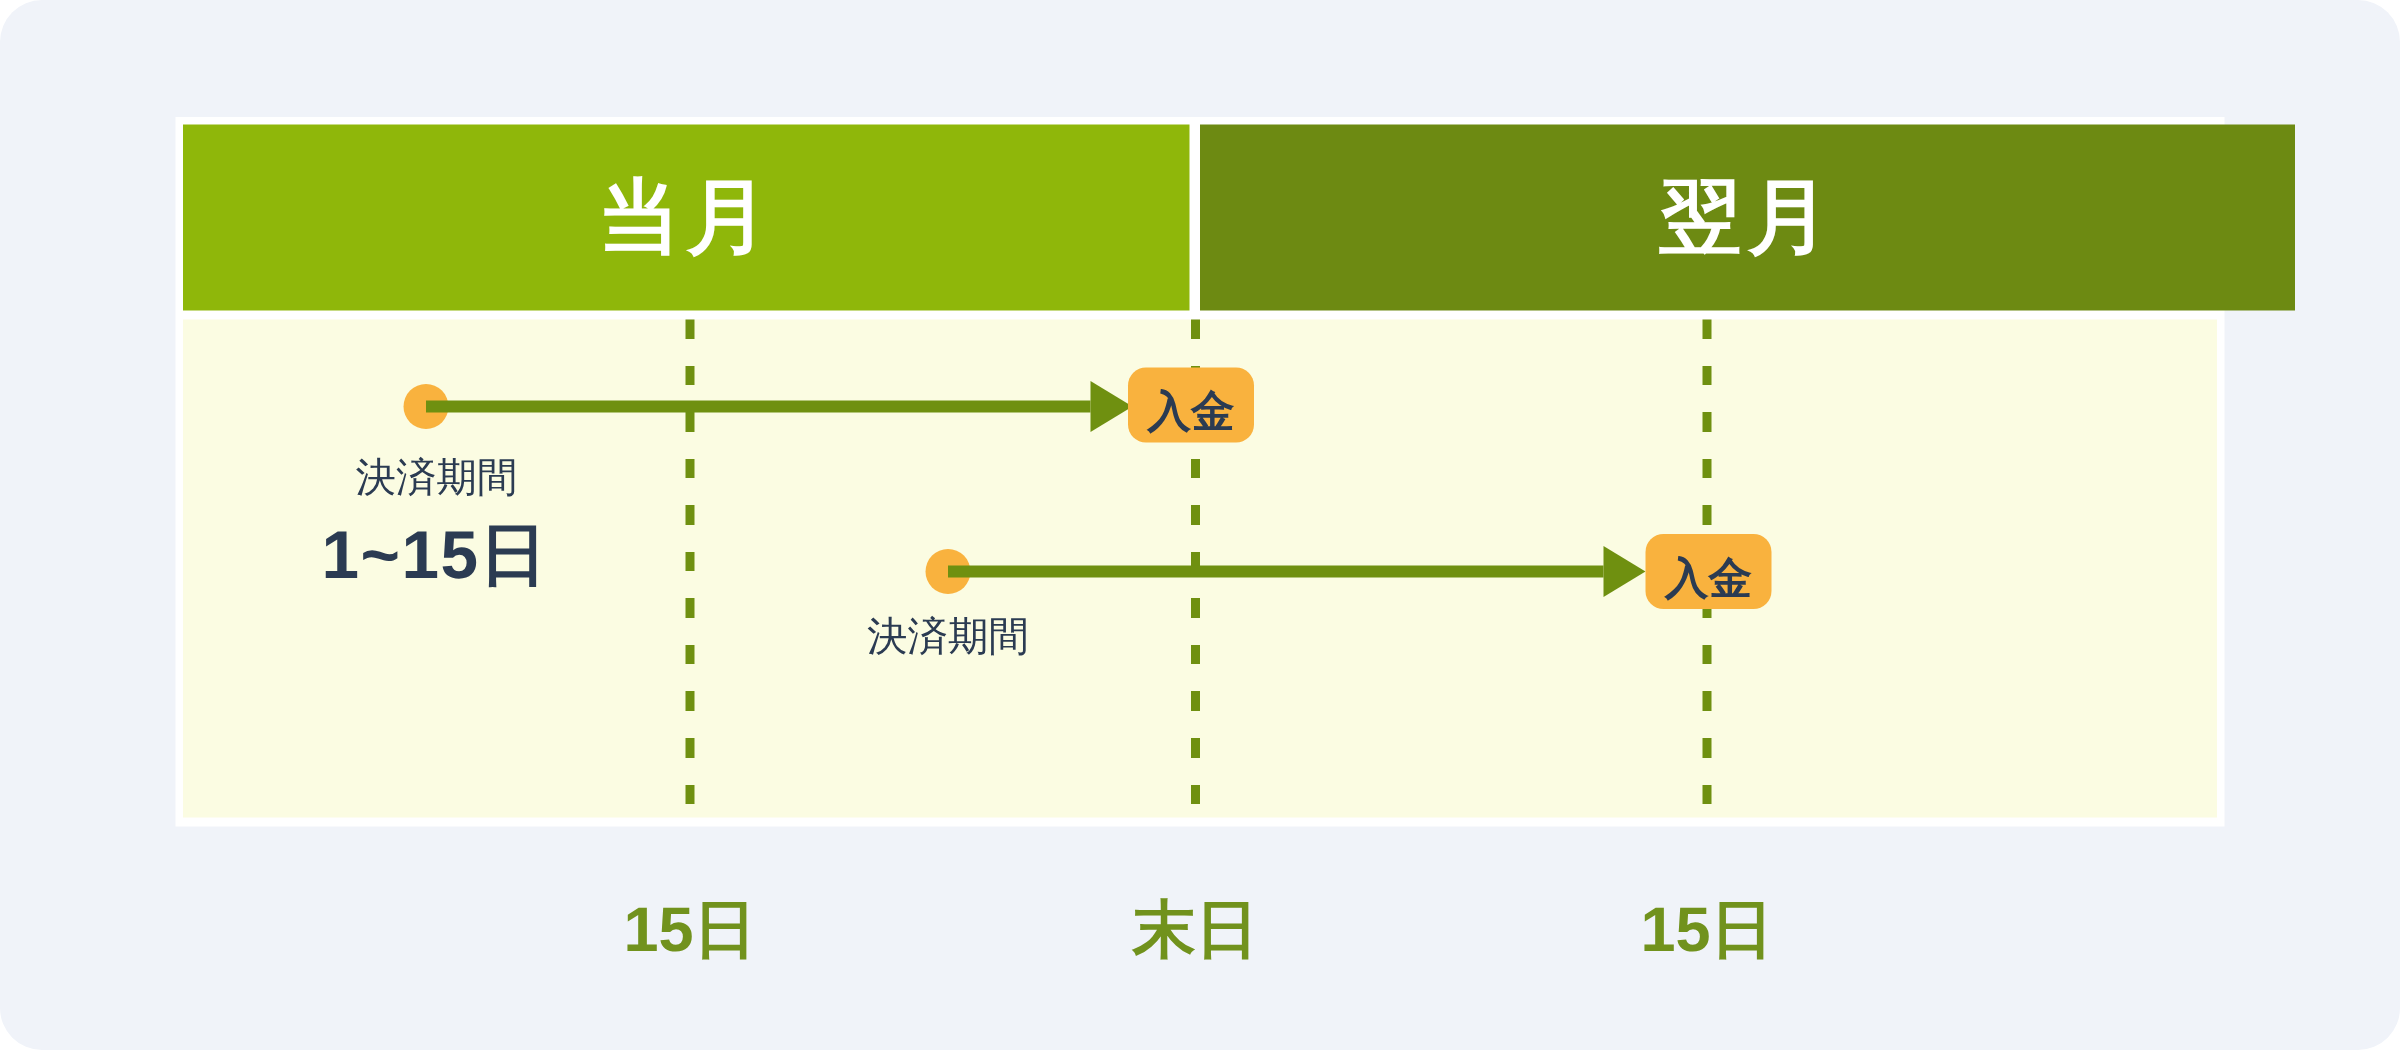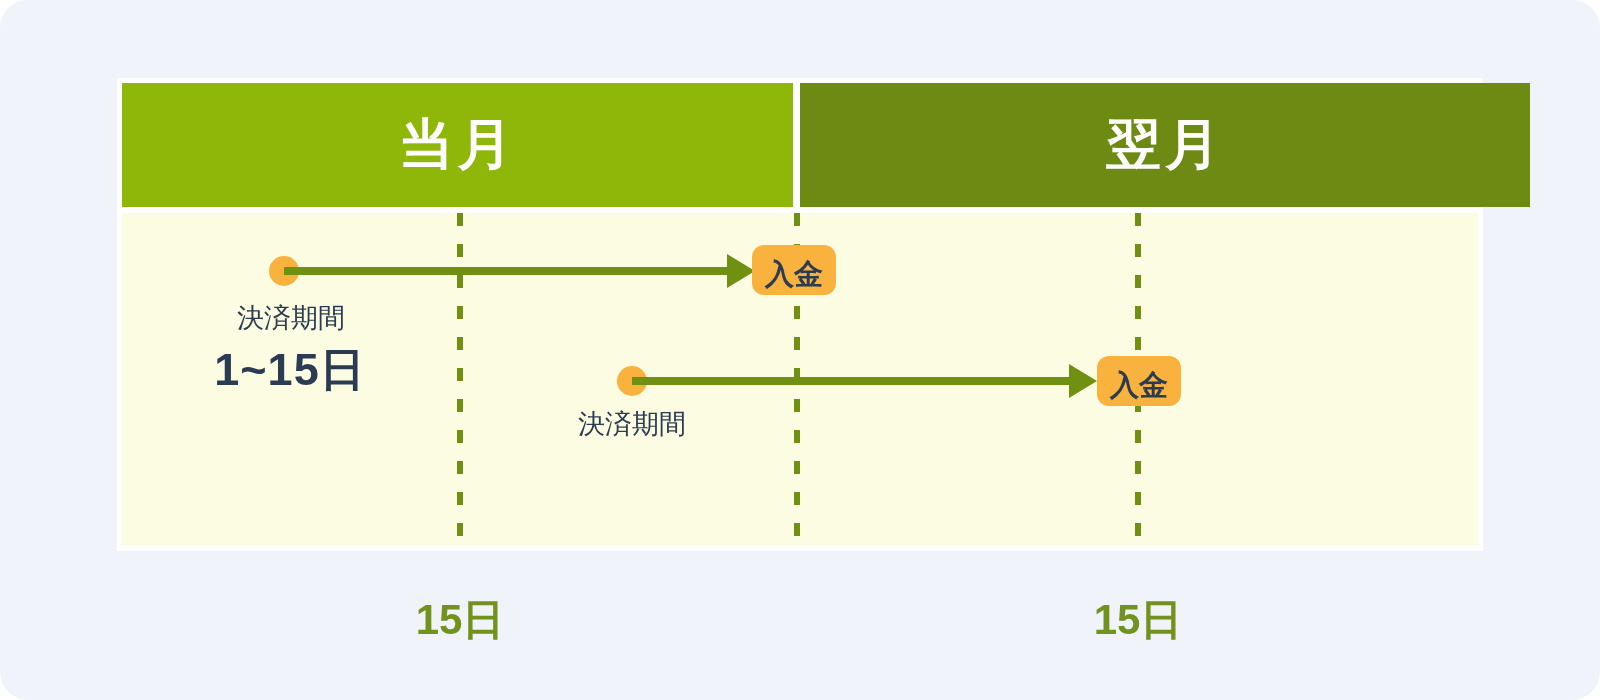--- a/index.html
+++ b/index.html
@@ -117,15 +117,16 @@
 
   <div class="dot dot-2"></div>
   <div class="arrow-line line-2"></div>
   <div class="arrow-head head-2"></div>
   <div class="badge badge-2">
     <span>入金</span>
   </div>
   <div class="period-label pl-2">決済期間</div>
 
   <div class="axis-tick tick-1">15日</div>
+  <div class="axis-tick tick-2">末日</div>
   <div class="axis-tick tick-3">15日</div>
 
 </div>
 
 </body></html>

